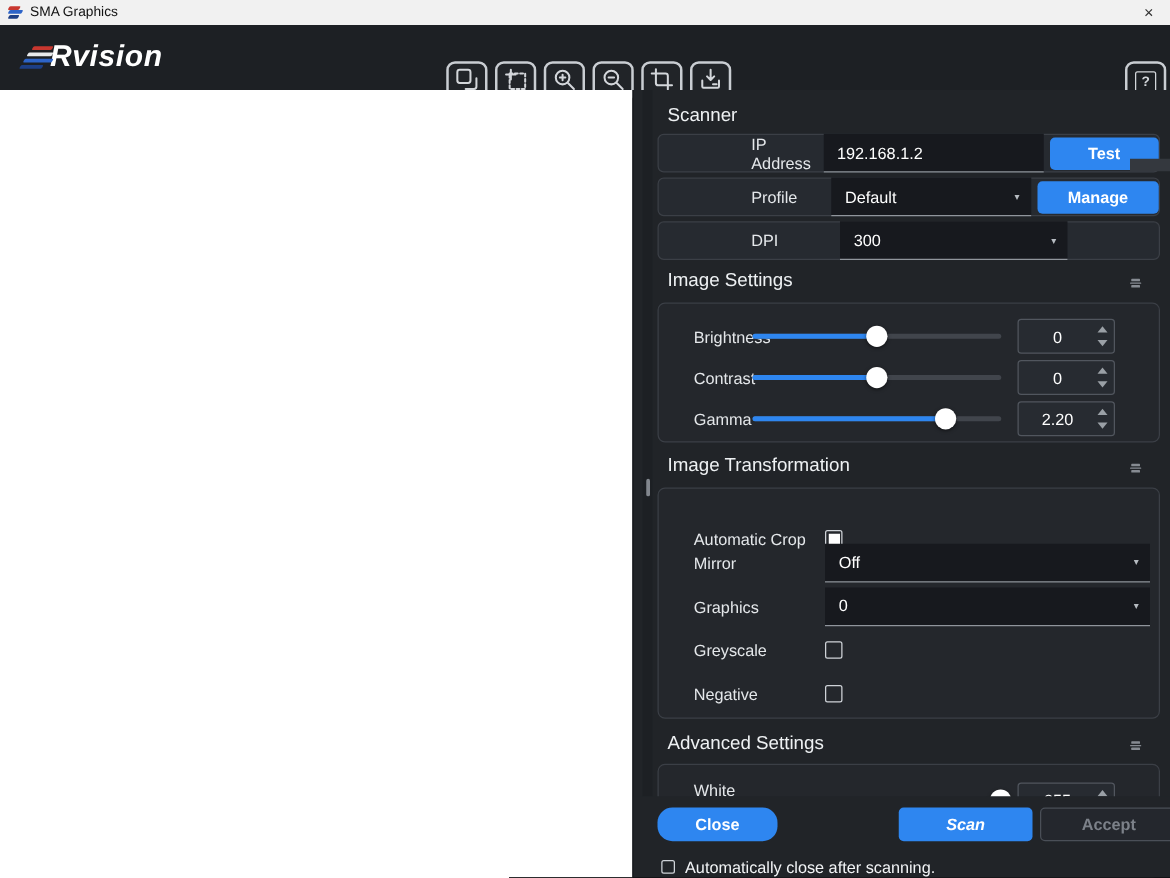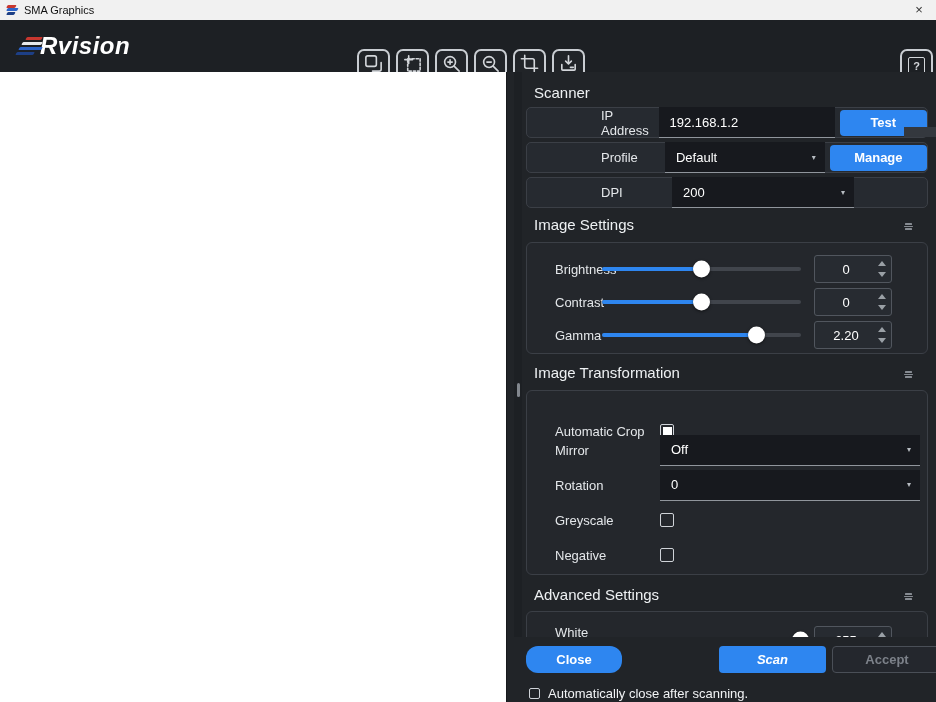--- a/index.html
+++ b/index.html
@@ -190,21 +190,21 @@
       <div class="field selectbox">
         <span>Default</span>
         <span class="caret">▾</span>
       </div>
       <div class="bluebtn">Manage</div>
     </div>
 
     <div class="scan-row" style="top:105px;">
       <span class="lbl">DPI</span>
       <div class="field selectbox dpi">
-        <span>200</span>
+        <span>300</span>
         <span class="caret">▾</span>
       </div>
     </div>
 
     <div class="sec-title" style="top:144px;">Image Settings</div>
     <div class="collapse-ico" style="top:150px;">
         <i></i>
         <i></i>
         <i></i>
       </div>
@@ -270,21 +270,21 @@
         <span class="cb checked"></span>
       </div>
       <div class="tr-row" style="top:45px;">
         <span class="lbl">Mirror</span>
         <div class="field selectbox wide">
           <span>Off</span>
           <span class="caret">▾</span>
         </div>
       </div>
       <div class="tr-row" style="top:80px;">
-        <span class="lbl">Rotation</span>
+        <span class="lbl">Graphics</span>
         <div class="field selectbox wide">
           <span>0</span>
           <span class="caret">▾</span>
         </div>
       </div>
       <div class="tr-row" style="top:115px;">
         <span class="lbl">Greyscale</span>
         <span class="cb"></span>
       </div>
       <div class="tr-row" style="top:150px;">

